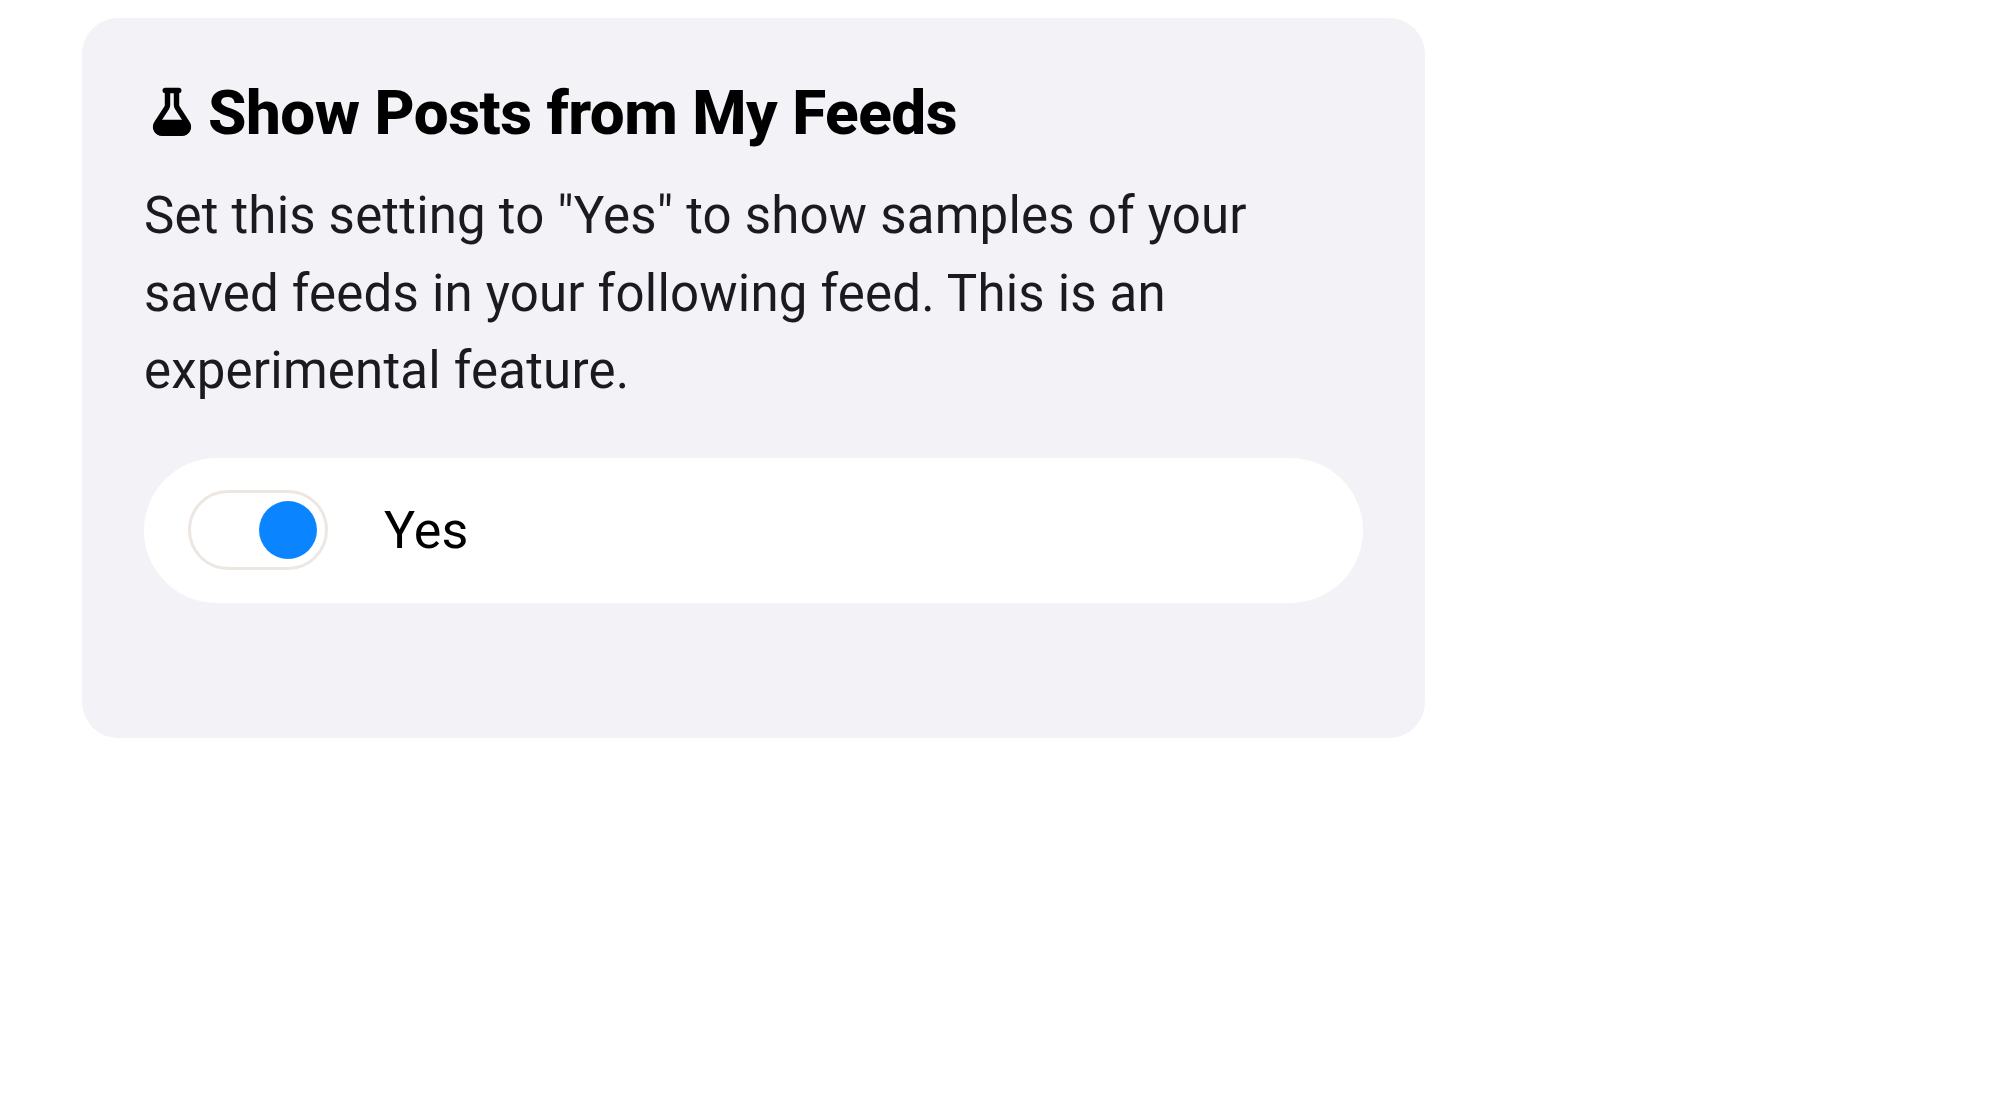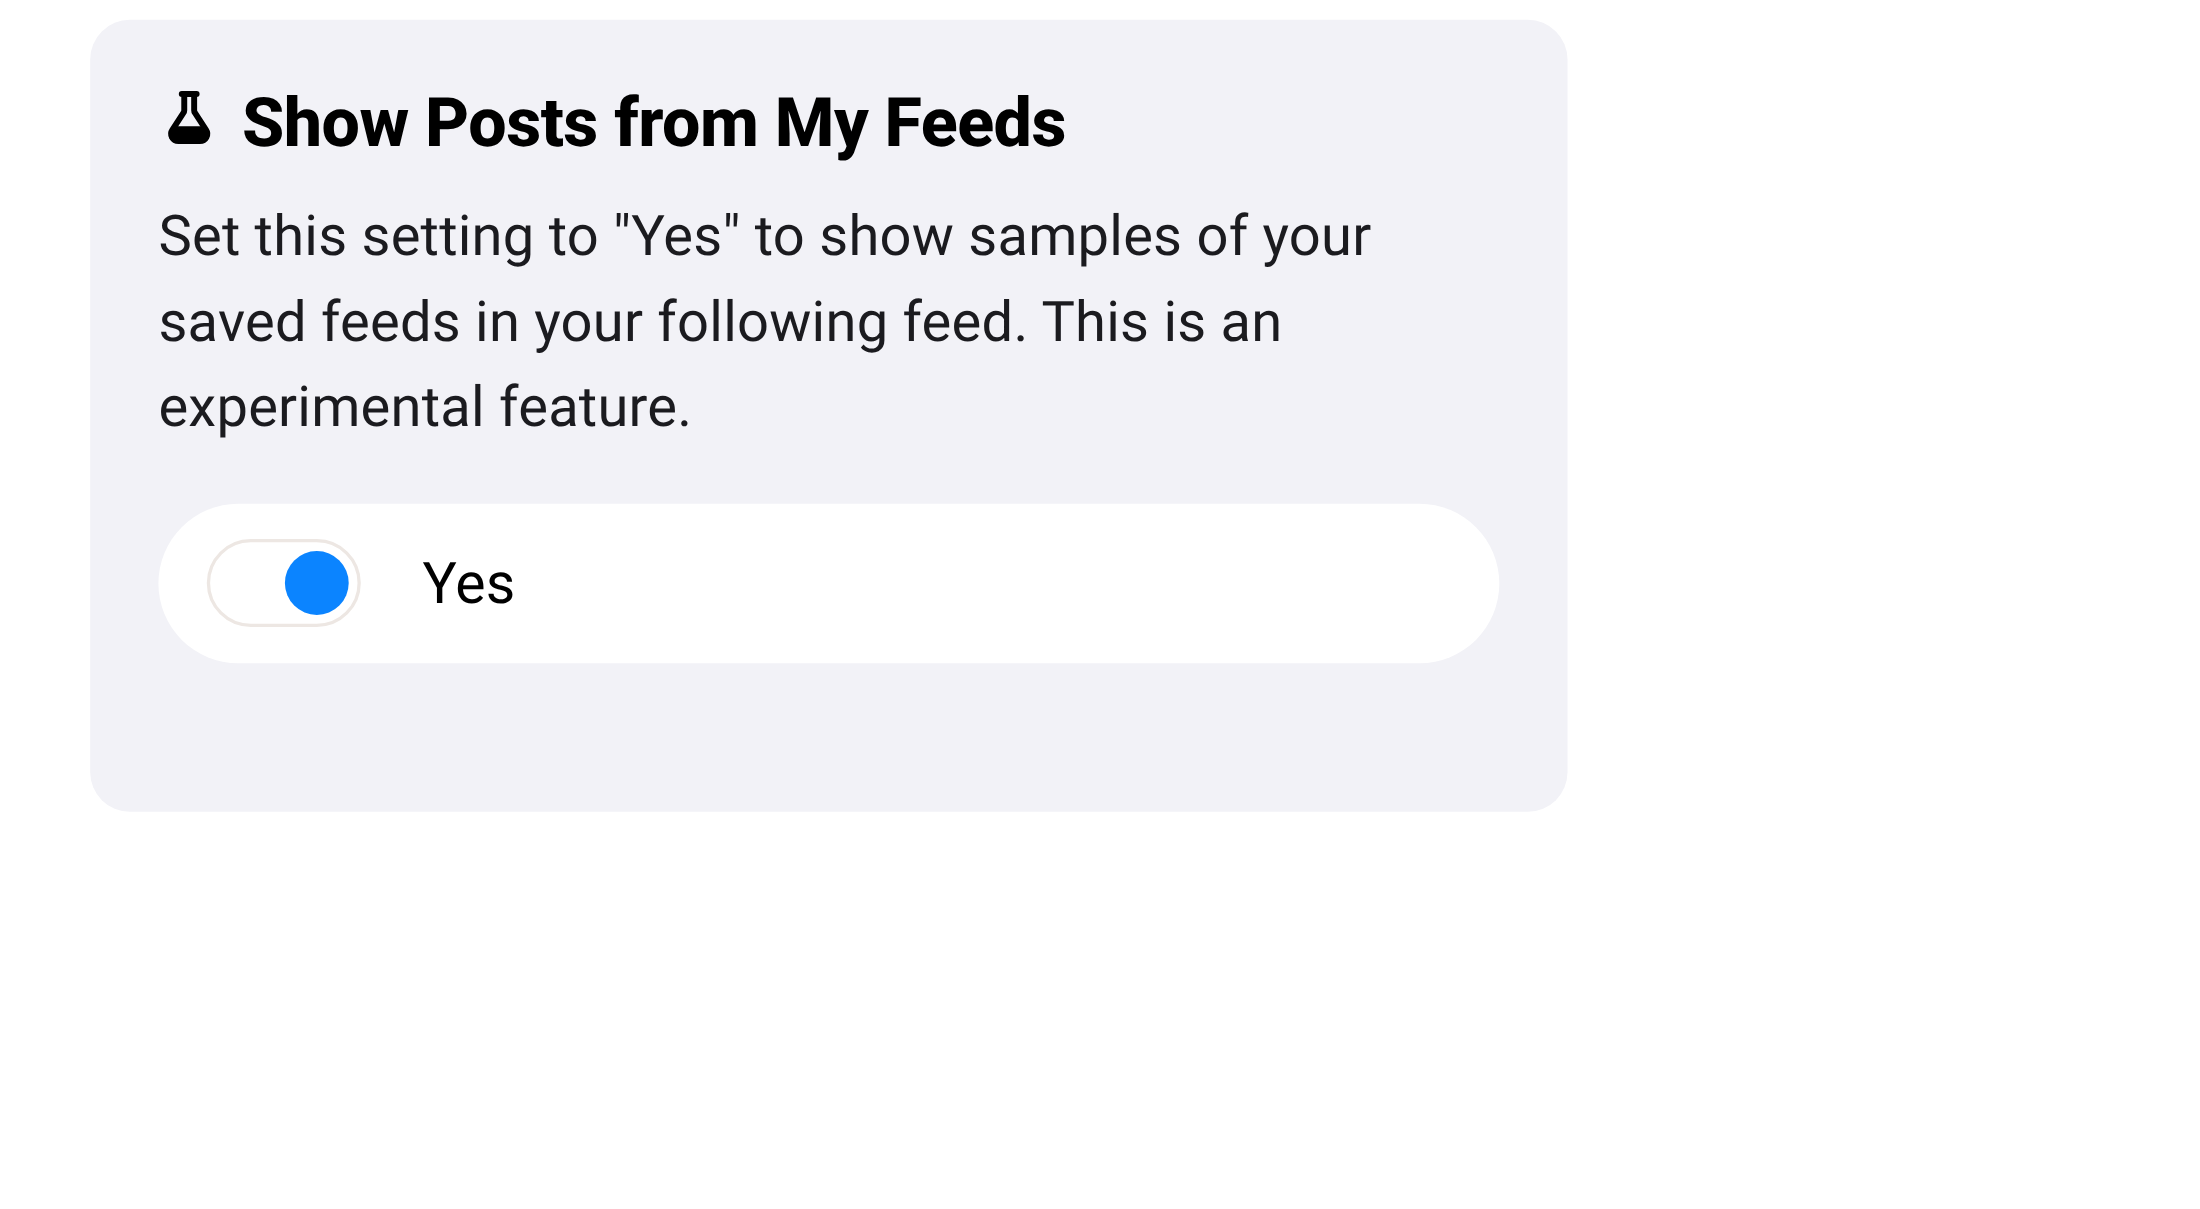--- a/index.html
+++ b/index.html
@@ -15,22 +15,22 @@
       left: 82px;
       top: 18px;
       width: 1343px;
       height: 720px;
       background: #f2f2f7;
       border-radius: 36px;
       padding: 62px 62px 42px 62px;
     }
     .title-row {
       display: flex;
-      align-items: flex-start;
-      gap: 20px;
+      align-items: center;
+      gap: 8px;
       margin-bottom: 32px;
     }
     .title-row .icon-wrap {
       display: flex;
       align-items: center;
       justify-content: center;
       width: 56px;
       height: 56px;
       flex: 0 0 auto;
     }

